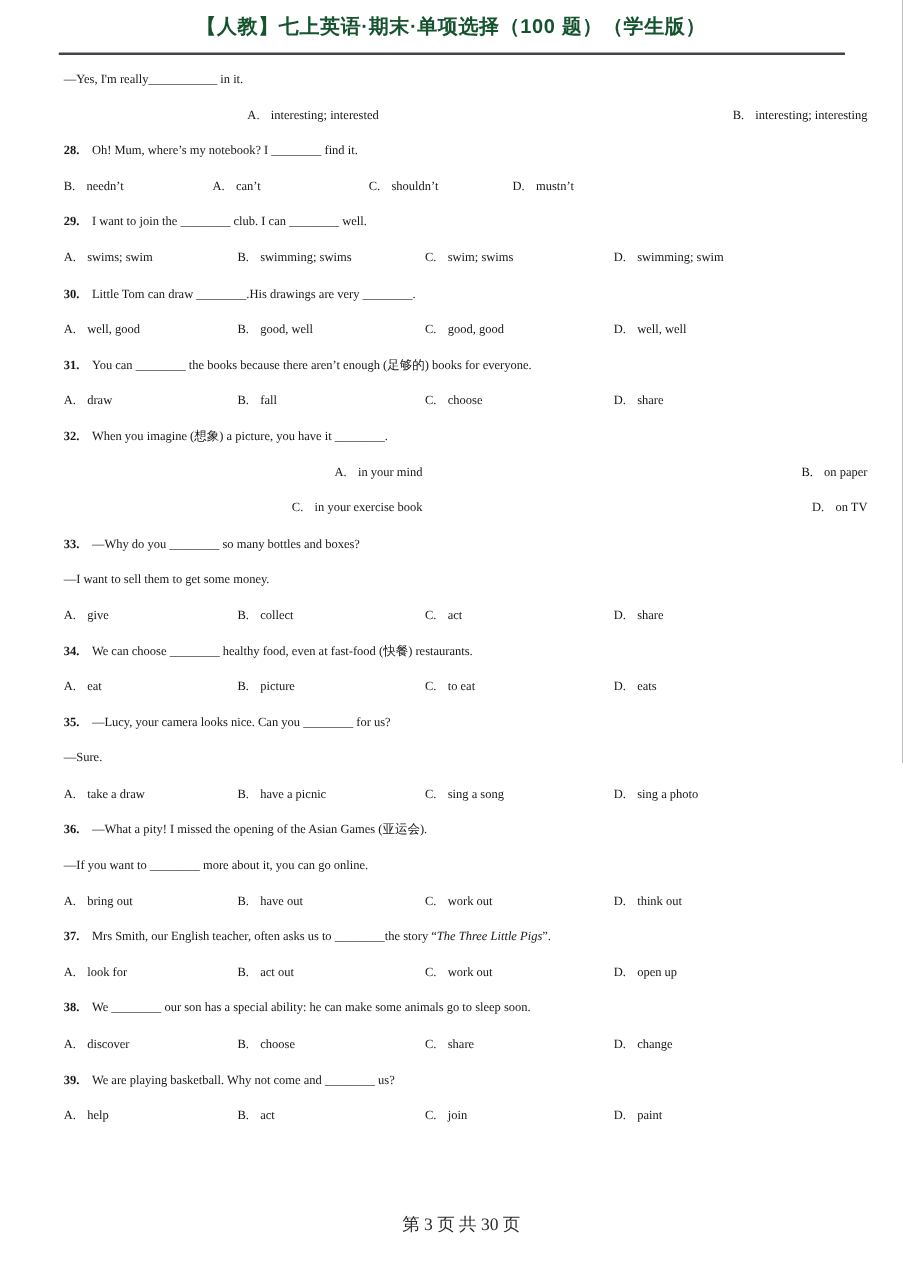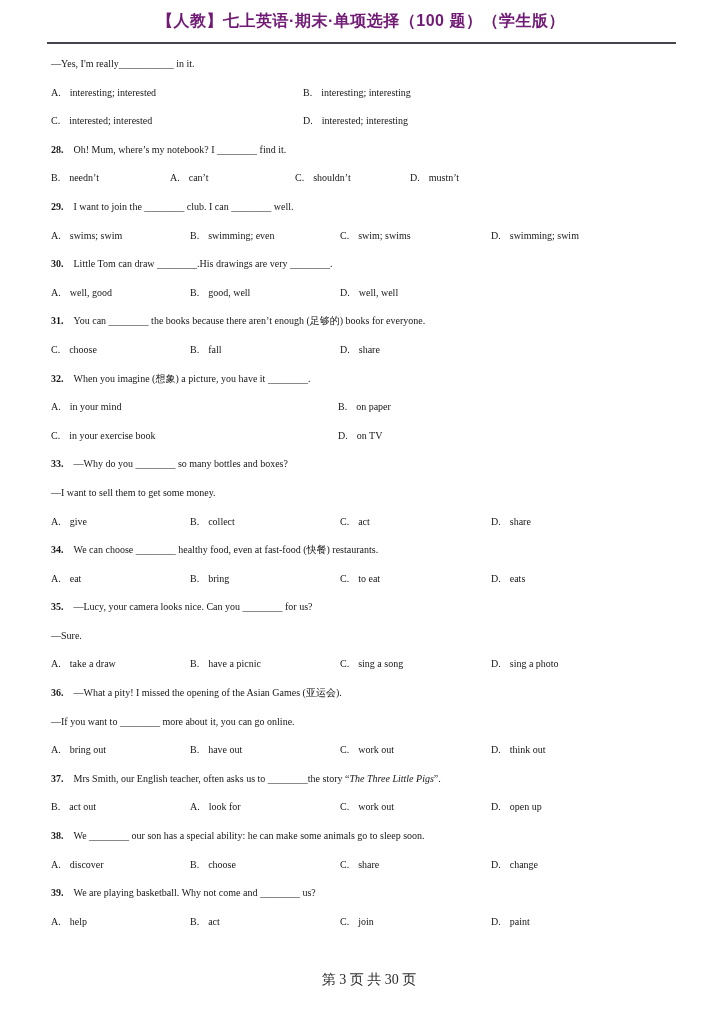--- a/index.html
+++ b/index.html
@@ -10,41 +10,41 @@
     font-family:"Liberation Serif","DejaVu Serif",serif;
     color:#161616;
     overflow:hidden;
   }
   .doc-title{
     position:absolute;top:11px;left:0;right:0;
     text-align:center;
     font-family:"Liberation Sans","DejaVu Sans",sans-serif;
     font-weight:bold;
     font-size:16px;
-    color:#701a75;
+    color:#14532d;
     letter-spacing:0.5px;
     white-space:nowrap;
   }
   .head-rule{
     position:absolute;top:42px;left:47px;width:629px;height:0;
     border:none;border-top:2px solid #45454d;margin:0;
   }
   .content{
     position:absolute;top:50px;left:51px;right:28px;
     font-size:10px;
   }
   .line{
     height:28.6px;line-height:28.6px;
     white-space:nowrap;
   }
   .qnum{margin-right:10px;font-weight:bold;}
   .olab{margin-right:9px;}
   .o4{display:grid;grid-template-columns:139px 150px 151px 1fr;}
   .o4n{grid-template-columns:119px 125px 115px 1fr;}
-  .o2{display:grid;grid-template-columns:252px 1fr;}
+  .o2{display:grid;grid-template-columns:252px 1fr;text-align:right;}
   .o2b{grid-template-columns:287px 1fr;}
   .opt{white-space:nowrap;}
   em{font-style:italic;}
   .page-footer{
     position:absolute;top:971px;left:16px;right:0;
     text-align:center;
     font-size:14px;
     color:#2b2b2b;
   }
 </style>
@@ -57,52 +57,50 @@
   <hr class="head-rule">
 
   <div class="content">
 
     <div class="line"><span>—Yes, I'm really___________ in it.</span></div>
 
     <div class="line o2">
       <span class="opt"><span class="olab">A.</span><span>interesting; interested</span></span>
       <span class="opt"><span class="olab">B.</span><span>interesting; interesting</span></span>
     </div>
-    <div class="line o2">
-      <span class="opt"><span class="olab">C.</span><span>interested; interested</span></span>
-      <span class="opt"><span class="olab">D.</span><span>interested; interesting</span></span>
-    </div>
 
     <div class="line"><span class="qnum">28.</span><span>Oh! Mum, where’s my notebook? I ________ find it.</span></div>
     <div class="line o4 o4n">
       <span class="opt"><span class="olab">B.</span><span>needn’t</span></span>
       <span class="opt"><span class="olab">A.</span><span>can’t</span></span>
       <span class="opt"><span class="olab">C.</span><span>shouldn’t</span></span>
       <span class="opt"><span class="olab">D.</span><span>mustn’t</span></span>
     </div>
 
     <div class="line"><span class="qnum">29.</span><span>I want to join the ________ club. I can ________ well.</span></div>
     <div class="line o4">
       <span class="opt"><span class="olab">A.</span><span>swims; swim</span></span>
-      <span class="opt"><span class="olab">B.</span><span>swimming; even</span></span>
+      <span class="opt"><span class="olab">B.</span><span>swimming; swims</span></span>
       <span class="opt"><span class="olab">C.</span><span>swim; swims</span></span>
       <span class="opt"><span class="olab">D.</span><span>swimming; swim</span></span>
     </div>
 
     <div class="line"><span class="qnum">30.</span><span>Little Tom can draw ________.His drawings are very ________.</span></div>
     <div class="line o4">
       <span class="opt"><span class="olab">A.</span><span>well, good</span></span>
       <span class="opt"><span class="olab">B.</span><span>good, well</span></span>
+      <span class="opt"><span class="olab">C.</span><span>good, good</span></span>
       <span class="opt"><span class="olab">D.</span><span>well, well</span></span>
     </div>
 
     <div class="line"><span class="qnum">31.</span><span>You can ________ the books because there aren’t enough (足够的) books for everyone.</span></div>
     <div class="line o4">
+      <span class="opt"><span class="olab">A.</span><span>draw</span></span>
+      <span class="opt"><span class="olab">B.</span><span>fall</span></span>
       <span class="opt"><span class="olab">C.</span><span>choose</span></span>
-      <span class="opt"><span class="olab">B.</span><span>fall</span></span>
       <span class="opt"><span class="olab">D.</span><span>share</span></span>
     </div>
 
     <div class="line"><span class="qnum">32.</span><span>When you imagine (想象) a picture, you have it ________.</span></div>
     <div class="line o2 o2b">
       <span class="opt"><span class="olab">A.</span><span>in your mind</span></span>
       <span class="opt"><span class="olab">B.</span><span>on paper</span></span>
     </div>
     <div class="line o2 o2b">
       <span class="opt"><span class="olab">C.</span><span>in your exercise book</span></span>
@@ -114,21 +112,21 @@
     <div class="line o4">
       <span class="opt"><span class="olab">A.</span><span>give</span></span>
       <span class="opt"><span class="olab">B.</span><span>collect</span></span>
       <span class="opt"><span class="olab">C.</span><span>act</span></span>
       <span class="opt"><span class="olab">D.</span><span>share</span></span>
     </div>
 
     <div class="line"><span class="qnum">34.</span><span>We can choose ________ healthy food, even at fast-food (快餐) restaurants.</span></div>
     <div class="line o4">
       <span class="opt"><span class="olab">A.</span><span>eat</span></span>
-      <span class="opt"><span class="olab">B.</span><span>bring</span></span>
+      <span class="opt"><span class="olab">B.</span><span>picture</span></span>
       <span class="opt"><span class="olab">C.</span><span>to eat</span></span>
       <span class="opt"><span class="olab">D.</span><span>eats</span></span>
     </div>
 
     <div class="line"><span class="qnum">35.</span><span>—Lucy, your camera looks nice. Can you ________ for us?</span></div>
     <div class="line"><span>—Sure.</span></div>
     <div class="line o4">
       <span class="opt"><span class="olab">A.</span><span>take a draw</span></span>
       <span class="opt"><span class="olab">B.</span><span>have a picnic</span></span>
       <span class="opt"><span class="olab">C.</span><span>sing a song</span></span>
@@ -139,22 +137,22 @@
     <div class="line"><span>—If you want to ________ more about it, you can go online.</span></div>
     <div class="line o4">
       <span class="opt"><span class="olab">A.</span><span>bring out</span></span>
       <span class="opt"><span class="olab">B.</span><span>have out</span></span>
       <span class="opt"><span class="olab">C.</span><span>work out</span></span>
       <span class="opt"><span class="olab">D.</span><span>think out</span></span>
     </div>
 
     <div class="line"><span class="qnum">37.</span><span>Mrs Smith, our English teacher, often asks us to ________the story “</span><em>The Three Little Pigs</em><span>”.</span></div>
     <div class="line o4">
+      <span class="opt"><span class="olab">A.</span><span>look for</span></span>
       <span class="opt"><span class="olab">B.</span><span>act out</span></span>
-      <span class="opt"><span class="olab">A.</span><span>look for</span></span>
       <span class="opt"><span class="olab">C.</span><span>work out</span></span>
       <span class="opt"><span class="olab">D.</span><span>open up</span></span>
     </div>
 
     <div class="line"><span class="qnum">38.</span><span>We ________ our son has a special ability: he can make some animals go to sleep soon.</span></div>
     <div class="line o4">
       <span class="opt"><span class="olab">A.</span><span>discover</span></span>
       <span class="opt"><span class="olab">B.</span><span>choose</span></span>
       <span class="opt"><span class="olab">C.</span><span>share</span></span>
       <span class="opt"><span class="olab">D.</span><span>change</span></span>

